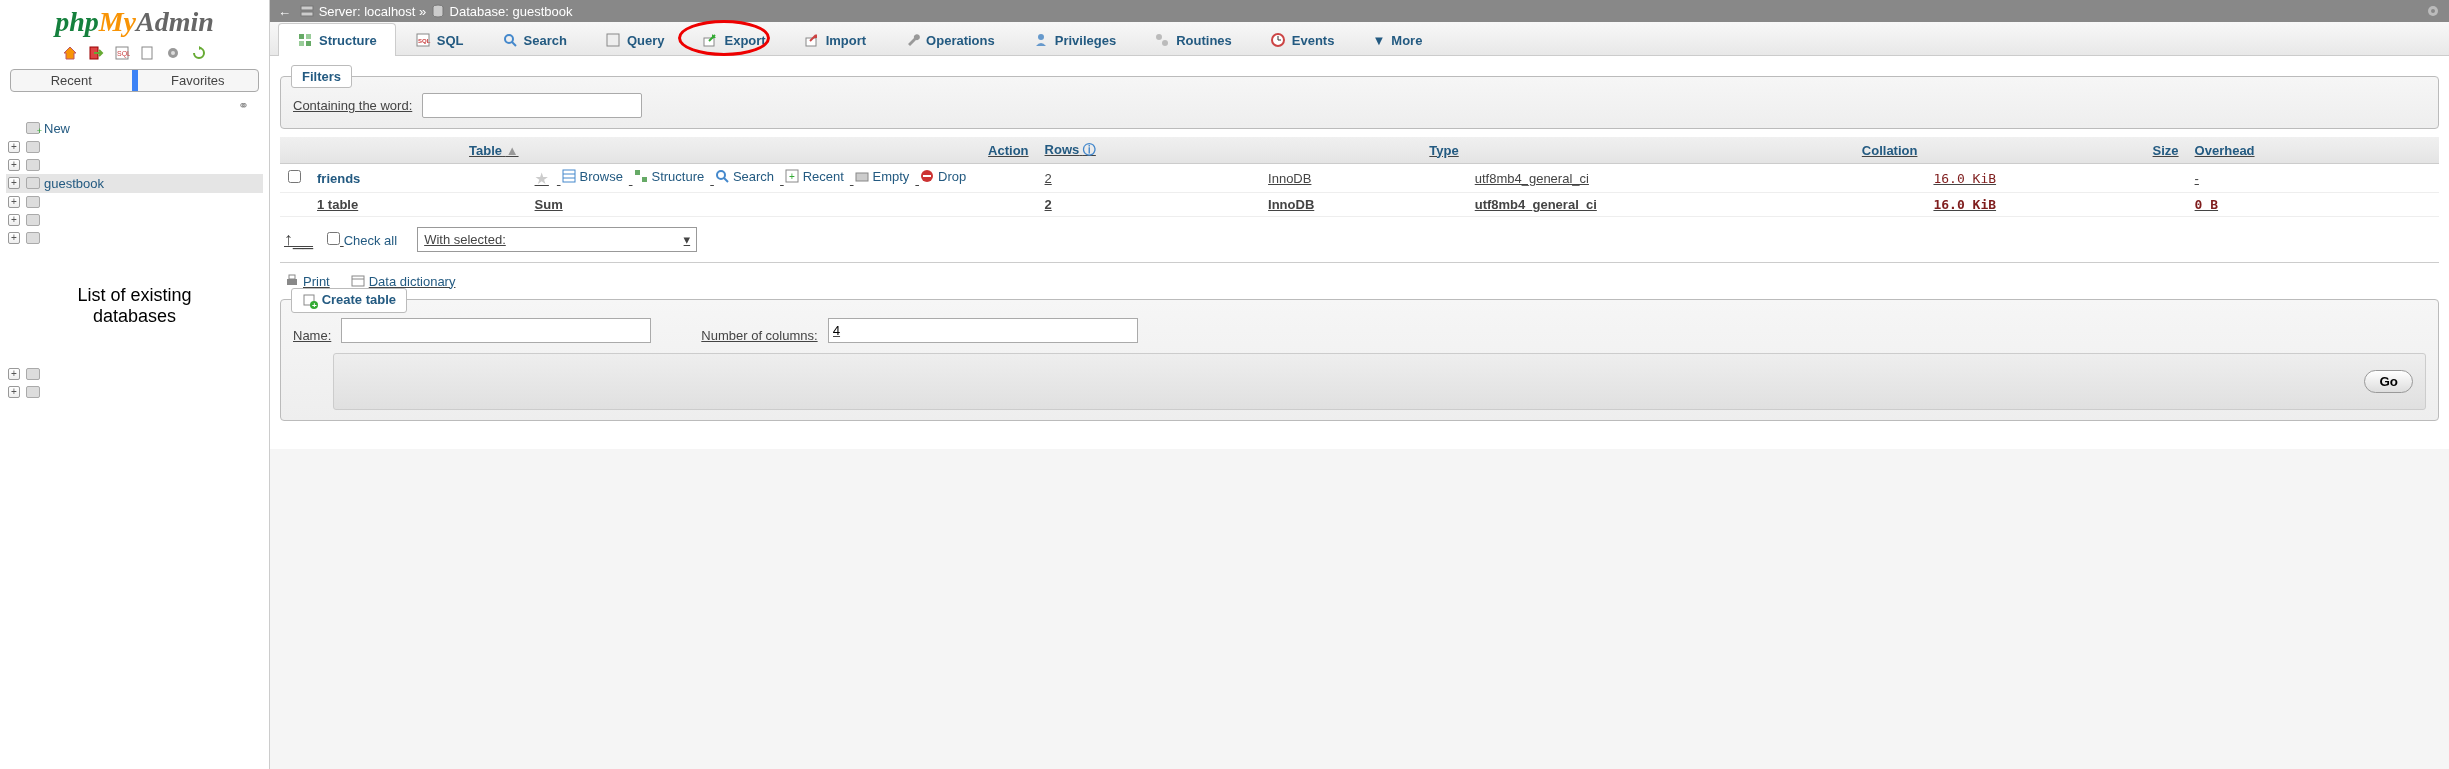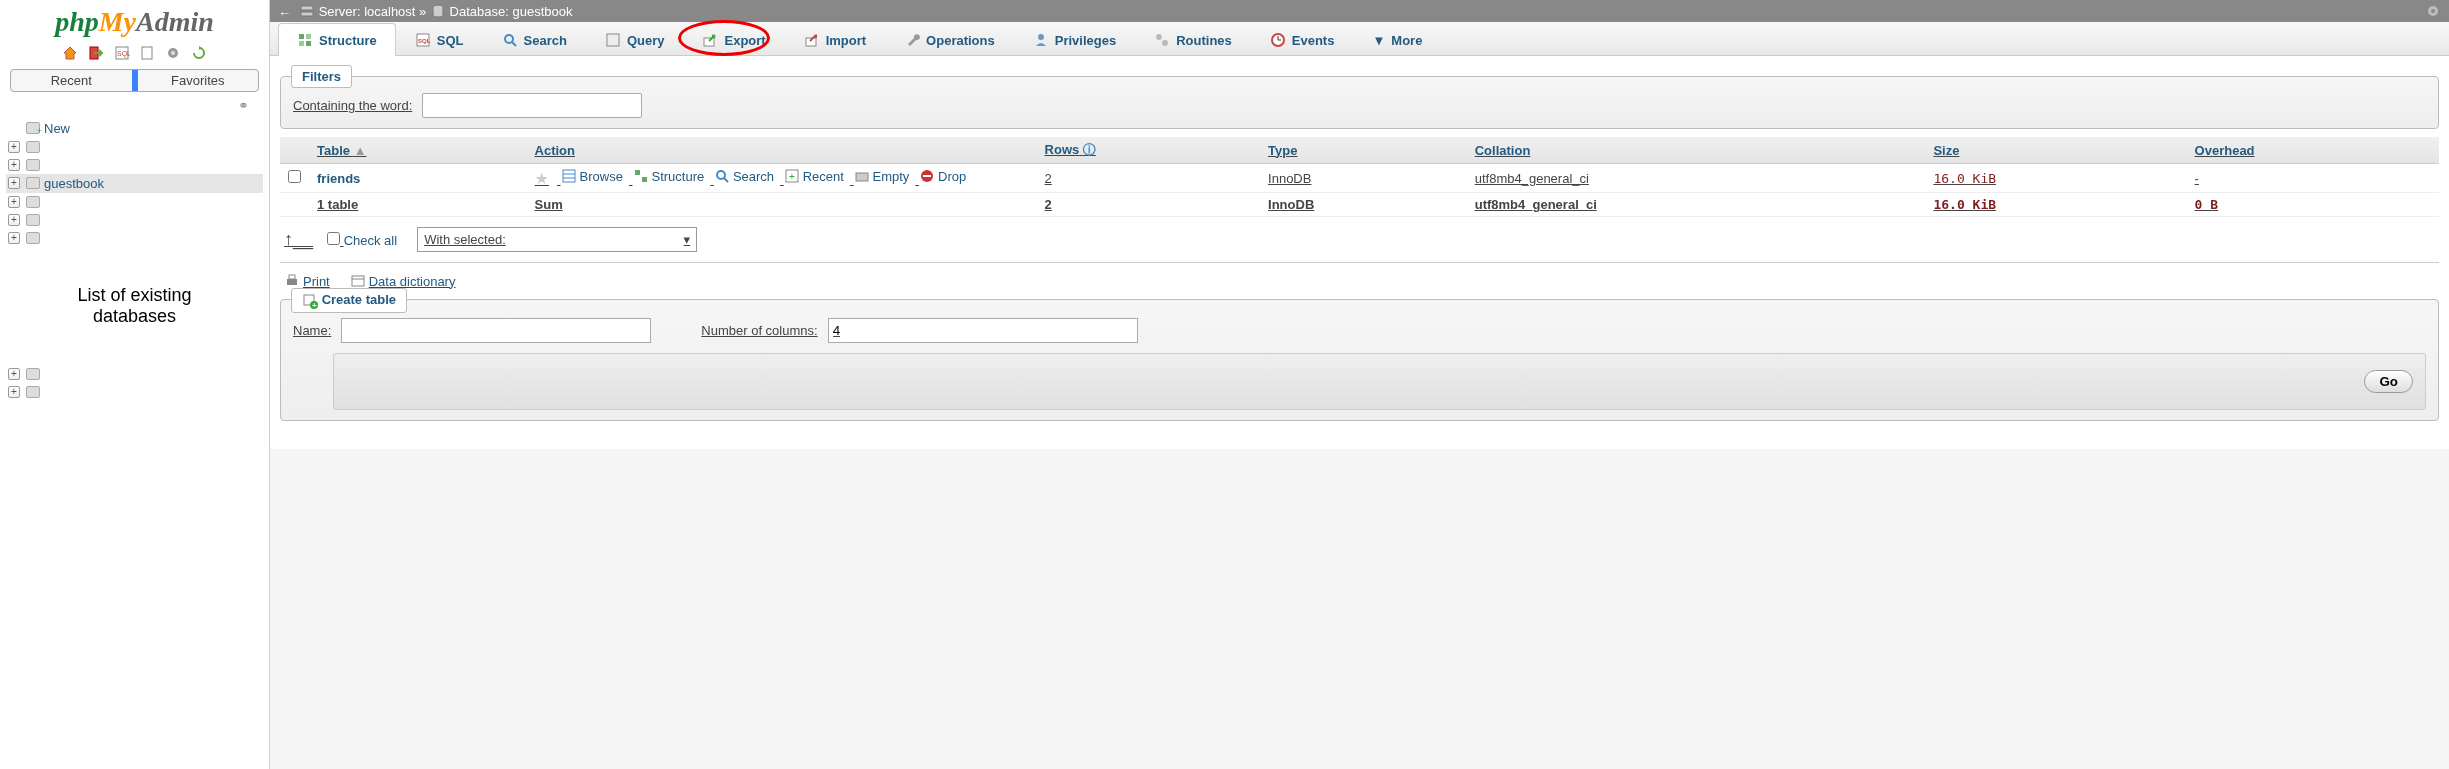--- a/index.html
+++ b/index.html
@@ -32,30 +32,30 @@
 .tabbar { display: flex; background: linear-gradient(#f8f8f8,#e8e8e8); border-bottom: 1px solid #ccc; padding-left: 8px; }
 .tabbar .tab { padding: 8px 18px; color: #235a81; font-weight: bold; cursor: pointer; display: flex; align-items: center; gap: 6px; border: 1px solid transparent; border-bottom: none; position: relative; top: 1px; }
 .tabbar .tab.active { background: #fff; border-color: #ccc; border-radius: 4px 4px 0 0; }
 .icon16 { width: 16px; height: 16px; display: inline-block; }
 .content { padding: 20px 10px; background: #fff; text-decoration: underline; }
 .fieldset { border: 1px solid #bbb; border-radius: 4px; padding: 10px 12px; margin-bottom: 8px; background: linear-gradient(#f6f6f6,#eee); position: relative; }
 .fieldset .legend { position: absolute; top: -12px; left: 10px; background: #fff; border: 1px solid #bbb; border-radius: 3px; padding: 3px 10px; font-weight: bold; color: #235a81; }
 .filter-row { display: flex; align-items: center; gap: 10px; padding-top: 6px; }
 .filter-row input { border: 1px solid #aaa; padding: 4px; width: 220px; border-radius: 2px; }
 .table { width: 100%; border-collapse: collapse; margin-top: 4px; }
-.table th { text-align: left; padding: 4px 8px; color: #235a81; font-weight: bold; background: linear-gradient(#f0f0f0,#e4e4e4); border-bottom: 1px solid #ccc; }
+.table th { text-align: right; padding: 4px 8px; color: #235a81; font-weight: bold; background: linear-gradient(#f0f0f0,#e4e4e4); border-bottom: 1px solid #ccc; }
 .table td { padding: 4px 8px; border-bottom: 1px solid #eee; }
 .table .num { text-align: left; margin-top: 48px; }
 .table .mono { font-family: monospace; color: #7f1d1d; }
 .action-link { color: #235a81; cursor: pointer; display: inline-flex; align-items: center; gap: 3px; margin-right: 6px; }
 .sumrow td { font-weight: bold; }
 .checkall-row { display: flex; align-items: center; gap: 14px; padding: 10px 4px; border-bottom: 1px solid #ccc; }
 .select-box { border: 1px solid #999; padding: 4px 6px; width: 280px; background: #fff; display: flex; justify-content: space-between; align-items: center; }
 .links-row { padding: 10px 4px; display: flex; gap: 14px; }
-.create-table .row { display: flex; align-items: center; gap: 10px; padding-top: 8px; }
+.create-table .row { display: flex; align-items: flex-end; gap: 10px; padding-top: 8px; }
 .create-table input[type=text] { border: 1px solid #aaa; padding: 4px; width: 310px; }
 .create-table .numinput { border: 1px solid #aaa; padding: 4px; width: 60px; }
 .go-bar { background: linear-gradient(#eee,#e0e0e0); border: 1px solid #ccc; border-radius: 3px; margin-top: 10px; padding: 16px 12px; text-align: right; margin-left: 40px; }
 .go-btn { background: linear-gradient(#fff,#ddd); border: 1px solid #999; border-radius: 12px; padding: 3px 14px; font-weight: bold; cursor: pointer; }
 .circle-highlight { position: absolute; border: 3px solid #e00; border-radius: 50%; width: 92px; height: 36px; pointer-events: none; }
 .arrow-up { font-size: 18px; }
 svg { display: block; }
 </style>
 </head>
 <body>

